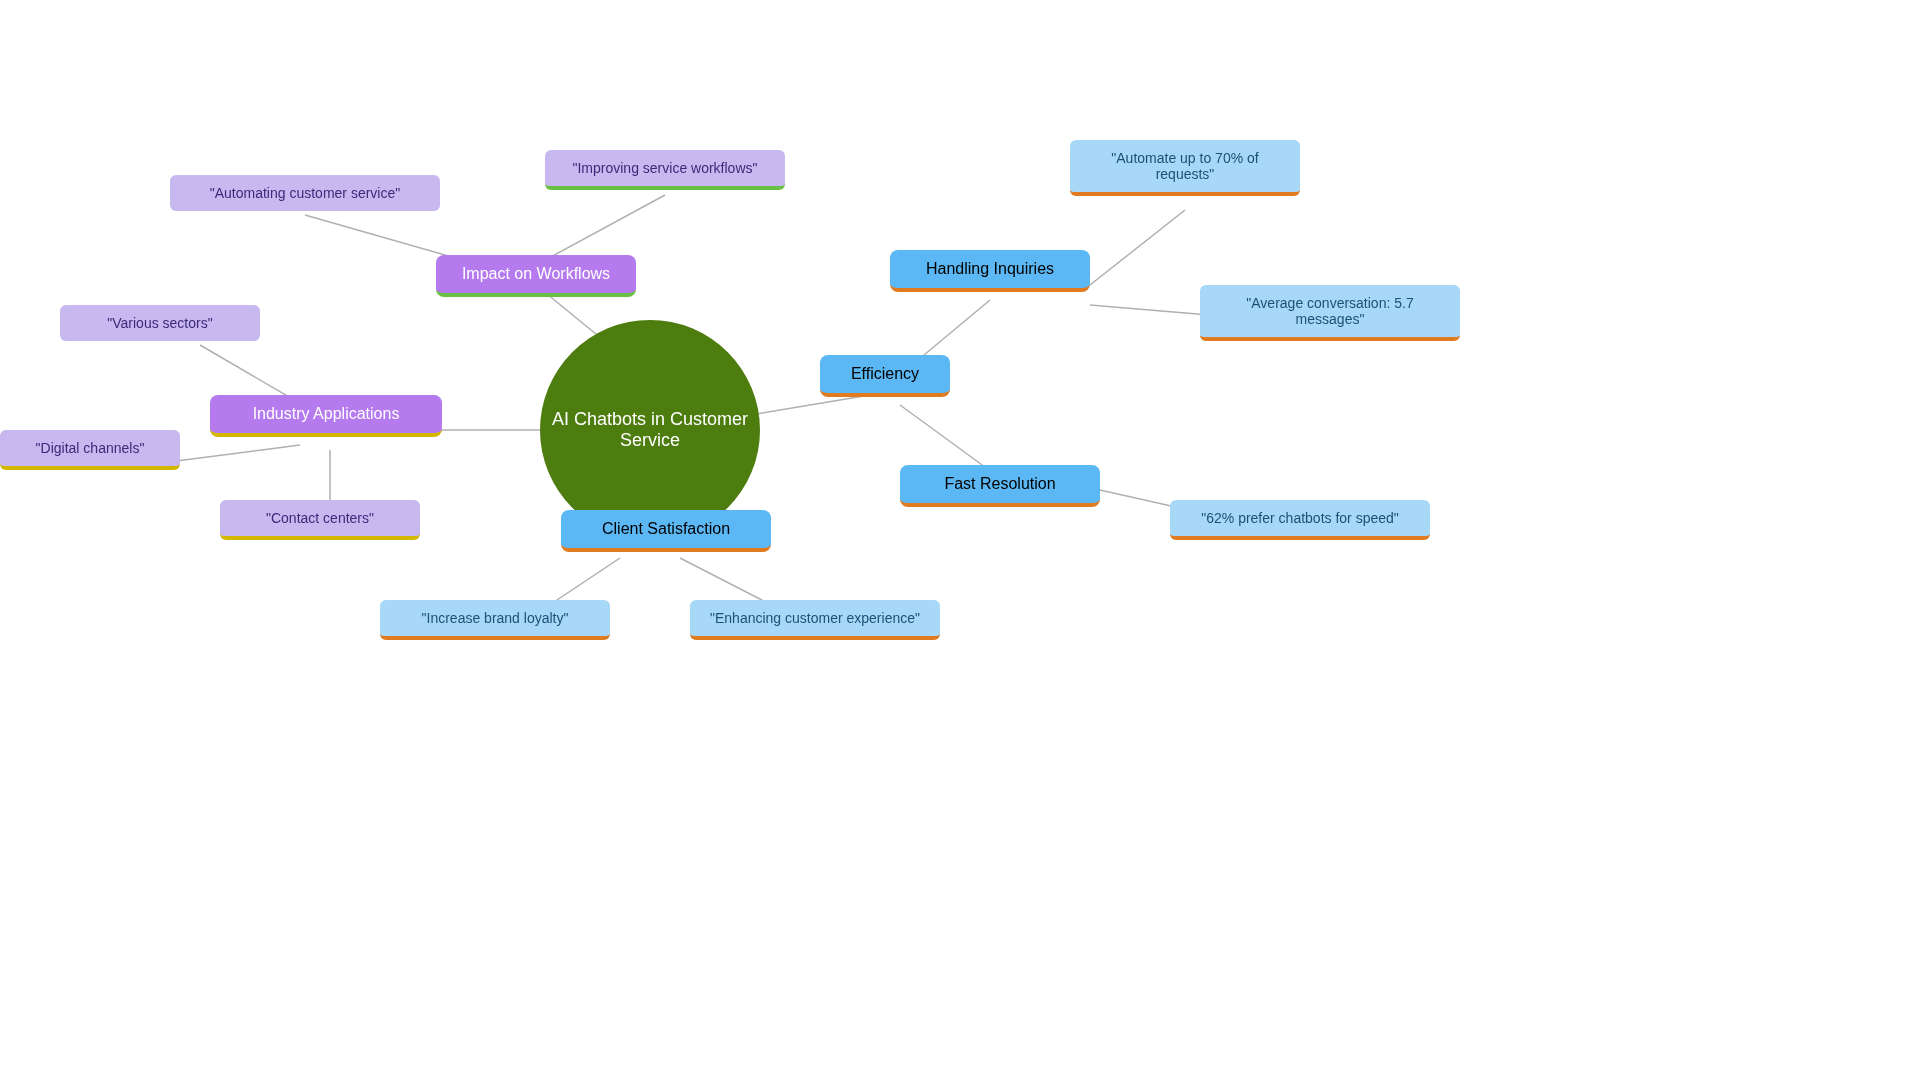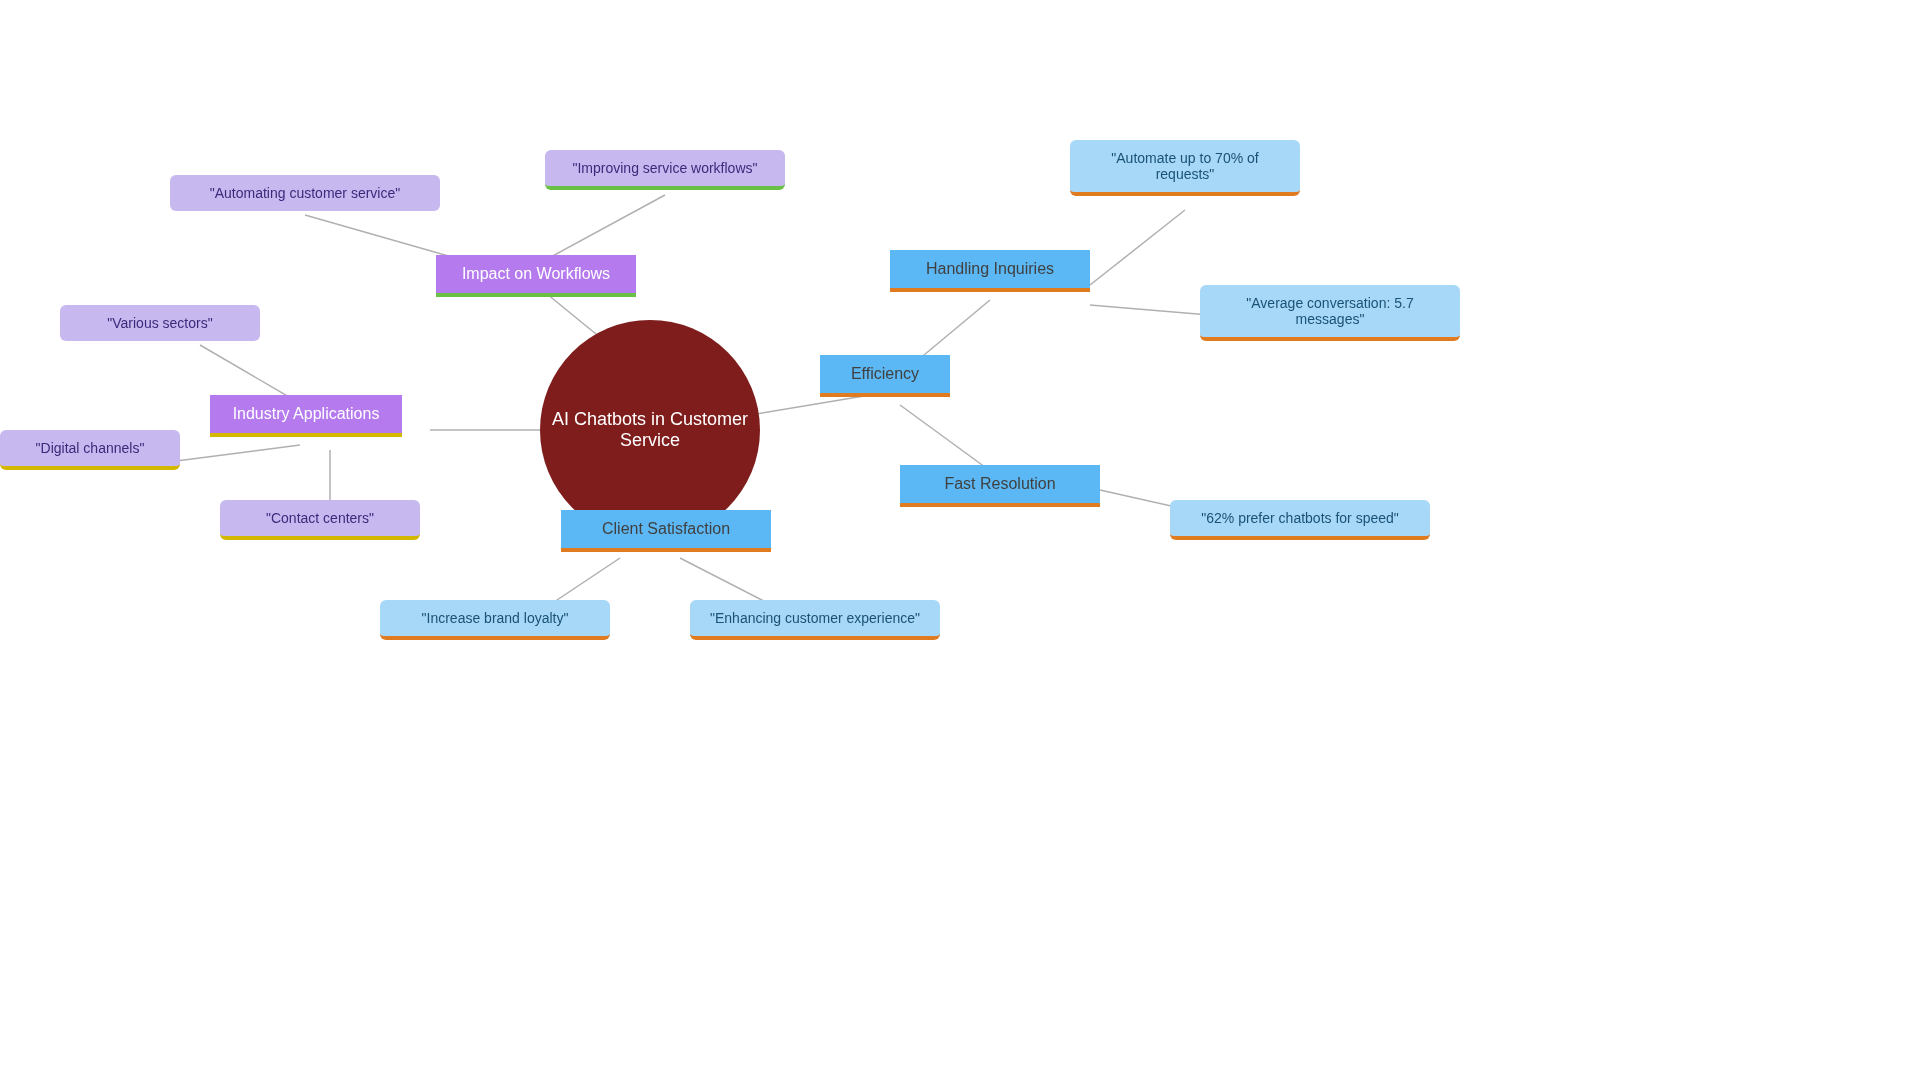--- a/index.html
+++ b/index.html
@@ -21,49 +21,49 @@
       z-index: 0;
     }
 
     .node {
       position: absolute;
       z-index: 1;
       display: flex;
       align-items: center;
       justify-content: center;
       text-align: center;
-      border-radius: 0;
+      border-radius: 8px;
     }
 
     
     .center-node {
       width: 220px;
       height: 220px;
       border-radius: 50%;
-      background: #7f1d1d;
+      background: #4d7c0f;
       color: #ffffff;
       font-size: 18px;
       font-weight: 500;
       left: 540px;
       top: 320px;
     }
 
     
     .node-purple {
       background: #b57bee;
       color: #ffffff;
       font-size: 16px;
       font-weight: 500;
       padding: 10px 16px;
     }
 
     
     .node-blue {
       background: #5bb8f5;
-      color: #404040;
+      color: #000000;
       font-size: 16px;
       font-weight: 500;
       padding: 10px 32px;
     }
 
     
     .node-leaf-purple {
       background: #c8b8f0;
       color: #3b2a7a;
       font-size: 14px;
@@ -87,21 +87,21 @@
 
     
     #node-center { left: 540px; top: 320px; }
 
     
     #node-workflows { left: 436px; top: 255px; width: 200px; }
     #node-workflows-q1 { left: 545px; top: 150px; width: 240px; }
     #node-workflows-q2 { left: 170px; top: 175px; width: 270px; }
 
     
-    #node-industry { left: 210px; top: 395px; width: 192px; }
+    #node-industry { left: 210px; top: 395px; width: 232px; }
     #node-industry-q1 { left: 60px; top: 305px; width: 200px; }
     #node-industry-q2 { left: 0px; top: 430px; width: 180px; }
     #node-industry-q3 { left: 220px; top: 500px; width: 200px; }
 
     
     #node-satisfaction { left: 550px; top: 510px; width: 210px; margin-left: 11px; }
     #node-satisfaction-q1 { left: 380px; top: 600px; width: 230px; }
     #node-satisfaction-q2 { left: 690px; top: 600px; width: 250px; }
 
     

